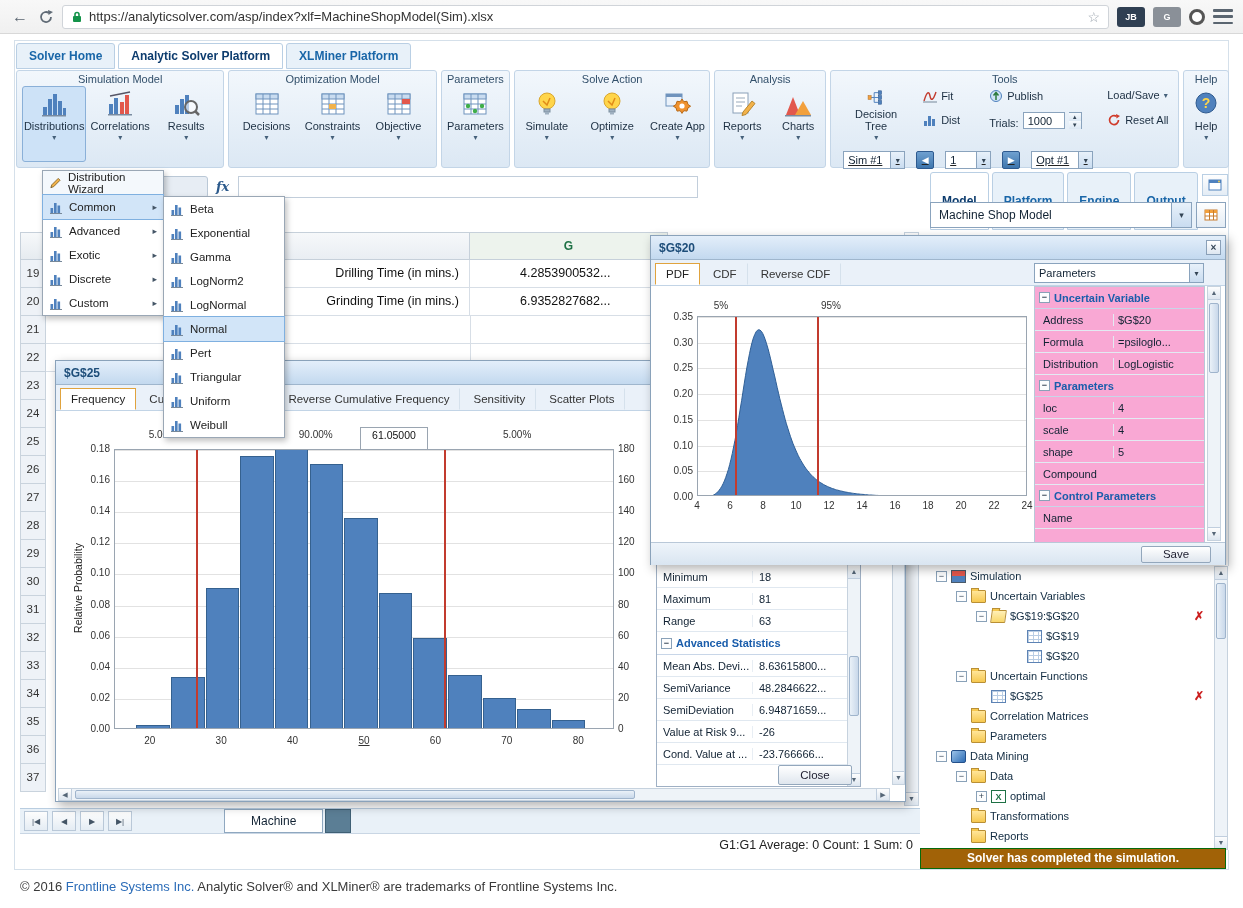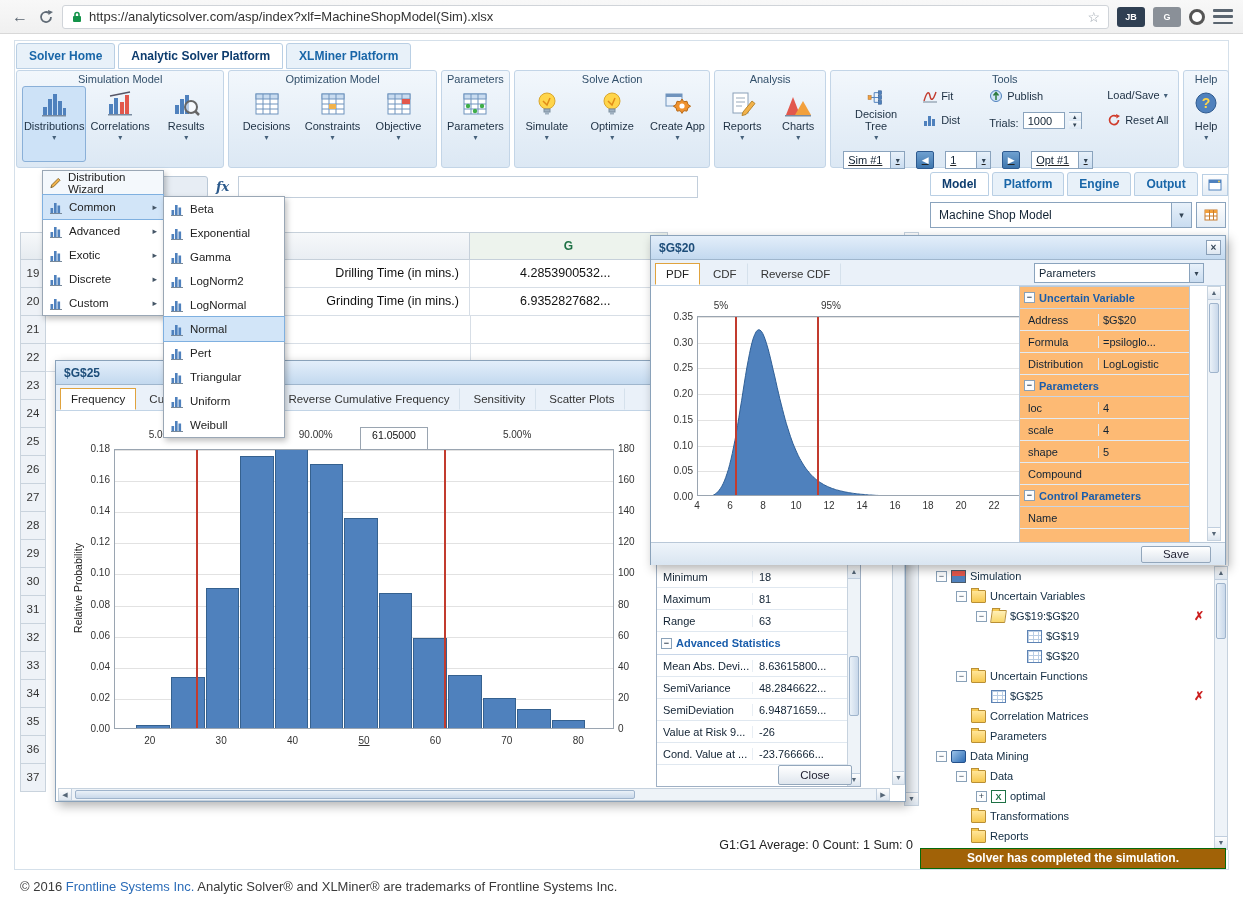--- a/index.html
+++ b/index.html
@@ -76,21 +76,21 @@
   .thumb { position:absolute; left:1px; right:1px; background:linear-gradient(90deg,#eaf1f8,#c9d8ea); border:1px solid #9fb4cc; border-radius:2px; }
   .hscroll { position:absolute; background:#eef3f8; border:1px solid #c6d2de; }
   .harr { position:absolute; top:0; bottom:0; width:13px; background:linear-gradient(#fdfdfd,#dde6f0); font-size:7px; color:#567; text-align:center; line-height:12px; }
   .harr.l { left:0; border-right:1px solid #c0cede; } .harr.l::after { content:"◀"; }
   .harr.r { right:0; border-left:1px solid #c0cede; } .harr.r::after { content:"▶"; }
   .hthumb { position:absolute; top:1px; bottom:1px; background:linear-gradient(#eaf1f8,#c9d8ea); border:1px solid #9fb4cc; border-radius:2px; }
   .sheet-vscroll { left:904px; top:232px; width:15px; height:574px; z-index:1; }
 
   
   .rp-tabs { position:absolute; left:930px; top:172px; display:flex; gap:3px; z-index:6; }
-  .rp-tab { border:1px solid #b9cfe4; background:#e8f1f9; color:#1966a8; font-size:12px; font-weight:bold; padding:4px 11px; border-radius:3px 3px 0 0; }
+  .rp-tab { border:1px solid #b9cfe4; background:#e8f1f9; color:#1966a8; font-size:12px; font-weight:bold; padding:21px 11px; border-radius:3px 3px 0 0; }
   .rp-tab.active { background:#fff; color:#0d3c6e; }
   .rp-winicon { position:absolute; left:1202px; top:174px; width:26px; height:22px; border:1px solid #b9cfe4; background:linear-gradient(#fefefe,#e3ecf5); display:flex; align-items:center; justify-content:center; z-index:6; }
   .rp-combo { position:absolute; left:930px; top:202px; width:262px; height:26px; z-index:6; }
   .rp-combo .combo { height:26px; font-size:12px; padding-left:8px; }
   .rp-combo .cbtn { width:20px; font-size:9px; }
   .rp-gridbtn { position:absolute; left:1196px; top:202px; width:30px; height:26px; border:1px solid #8aa3bd; background:linear-gradient(#fefefe,#e3ecf5); display:flex; align-items:center; justify-content:center; z-index:6; }
 
   
   .dlg { position:absolute; background:#fff; border:1px solid #8aa2ba; box-shadow:3px 4px 10px rgba(0,0,0,.3); }
   .dlg-title { height:24px; background:linear-gradient(#e3eefa,#c3d9ef); border-bottom:1px solid #9fb6cd; font-weight:bold; color:#1d4d79; font-size:12px; line-height:24px; padding:0 8px; position:relative; }
@@ -132,21 +132,21 @@
   .slab { width:95px; padding-left:6px; color:#123; }
   .sval { flex:1; padding-left:6px; border-left:1px solid #e8eef4; color:#123; }
   .shdr { display:flex; align-items:center; height:23px; border-bottom:1px solid #c8d6e8; font-size:11px; font-weight:bold; color:#1a5dab; padding-left:4px; }
   .stats-scroll { position:absolute; right:0; top:0; width:13px; height:370px; background:#eef3f8; border-left:1px solid #c6d2de; }
   .fd-close { position:absolute; left:722px; top:404px; width:74px; height:20px; line-height:18px; }
   .fd-vscroll { left:836px; top:30px; width:13px; height:394px; }
   .fd-hscroll { left:2px; top:427px; width:832px; height:13px; }
 
   
   .pd-combo { position:absolute; left:383px; top:3px; width:170px; height:20px; }
-  .pd-params { position:absolute; left:368px; top:50px; width:171px; height:258px; border:1px solid #b9c8d8; overflow:hidden; background:#fdba74; }
+  .pd-params { position:absolute; left:383px; top:50px; width:171px; height:258px; border:1px solid #b9c8d8; overflow:hidden; background:#f9a8d4; }
   .psec { display:flex; align-items:center; height:22px; border-bottom:1px solid #c8d6e8; font-size:11px; font-weight:bold; color:#1a5dab; padding-left:4px; }
   .prow { display:flex; height:22px; border-bottom:1px solid #e2eaf2; font-size:11px; align-items:center; }
   .plab { width:78px; padding-left:8px; color:#123; }
   .pval { flex:1; padding-left:4px; border-left:1px solid #e2eaf2; color:#123; }
   .pd-vscroll { left:556px; top:50px; width:14px; height:255px; }
   .pd-bottom { position:absolute; left:0; top:306px; right:0; height:23px; background:linear-gradient(#eef4fa,#d9e5f1); border-top:1px solid #b9c8d8; }
   .pd-save { position:absolute; right:14px; top:3px; width:70px; height:17px; line-height:15px; }
   .exp { width:11px; height:11px; border:1px solid #89a1b8; background:#fcfdfe; margin-right:4px; font-size:9px; line-height:9px; text-align:center; color:#345; flex:none; }
   .exp:not(.minus):not(.plus) { border:none; background:none; }
   .exp.minus::after { content:"−"; } .exp.plus::after { content:"+"; }
@@ -1111,20 +1111,28 @@
 
         </div>
       </div>
     <div class="vscroll tree-scroll">
       <div class="sarr up"></div>
       <div class="sarr dn"></div>
       <div class="thumb" style="top:16px;height:56px;"></div>
     </div>
   </div>
 
+  <div class="tabbar">
+    <span class="tnav first"></span>
+    <span class="tnav prev"></span>
+    <span class="tnav next"></span>
+    <span class="tnav last"></span>
+    <span class="mtab">Machine</span>
+    <span class="stub"></span>
+  </div>
   <div class="statusline">G1:G1 Average: 0 Count: 1 Sum: 0</div>
   <div class="greenbar">Solver has completed the simulation.</div>
 
   <div class="pagefoot">
     <span>© 2016 </span><span class="lnk">Frontline Systems Inc.</span><span> Analytic Solver® and XLMiner® are trademarks of Frontline Systems Inc.</span>
   </div>
 
 </div>
 
 </body></html>

